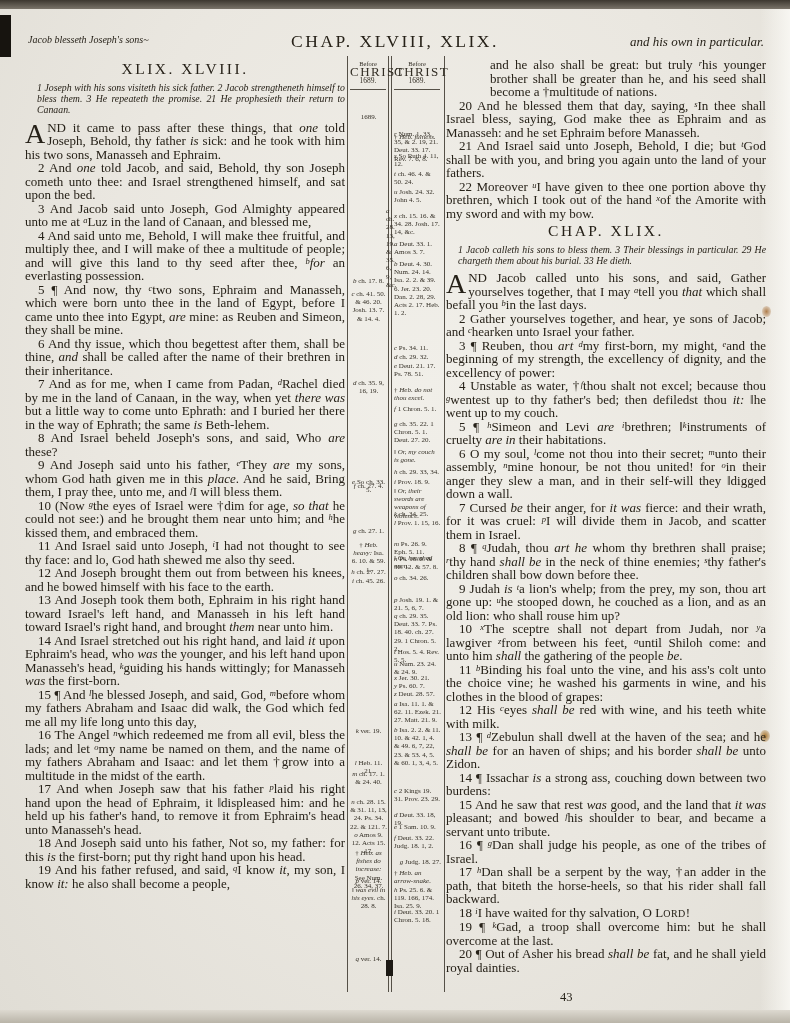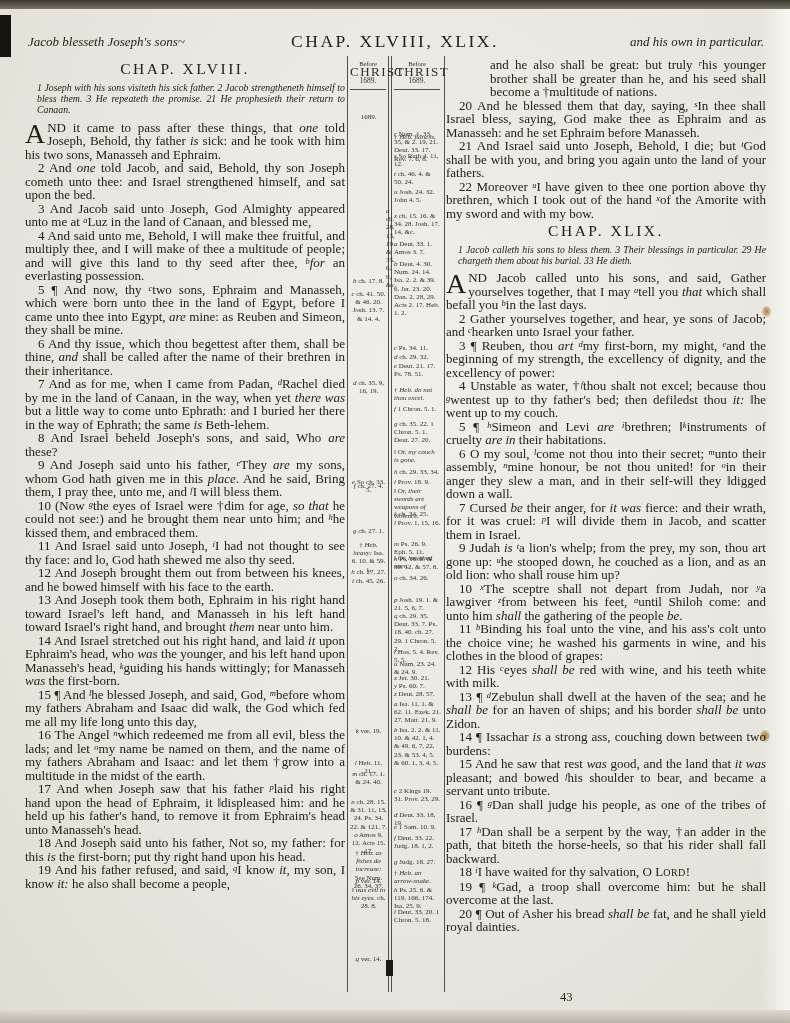--- a/index.html
+++ b/index.html
@@ -15,21 +15,21 @@
     background:linear-gradient(to top,#b9b4a8,#ddd9d0);}
   .corner-notch{position:absolute;top:15px;left:0;width:11px;height:42px;background:#17140f;}
   .right-light{position:absolute;top:9px;bottom:13px;right:0;width:30px;
     background:linear-gradient(to right,rgba(250,249,245,0),rgba(250,249,245,.85));}
   .fox1{position:absolute;left:762px;top:306px;width:9px;height:11px;border-radius:50%;
     background:radial-gradient(#b07f4e,rgba(176,127,78,0));}
   .fox2{position:absolute;left:760px;top:730px;width:10px;height:12px;border-radius:50%;
     background:radial-gradient(#a8762f,rgba(168,118,47,0));}
 
   
-  .rh-left{position:absolute;left:28px;top:34px;font-style:italic;font-size:13px;}
+  .rh-left{position:absolute;left:28px;top:34px;font-style:italic;font-size:10px;}
   .rh-center{position:absolute;left:240px;width:310px;top:31px;text-align:center;
     font-size:17.5px;letter-spacing:2.5px;}
   .rh-right{position:absolute;right:26px;top:34px;font-style:italic;font-size:13px;}
 
   
   .vrule{position:absolute;top:56px;height:936px;width:1px;background:#555047;}
   .gutter-mark{position:absolute;left:386px;top:960px;width:7px;height:16px;background:#1c1914;}
 
   
   .col{position:absolute;top:58px;font-size:13px;line-height:13.5px;text-align:justify;}
@@ -74,21 +74,21 @@
   <div class="rh-center">CHAP. XLVIII, XLIX.</div>
   <div class="rh-right">and his own in particular.</div>
 
   <div class="vrule" style="left:347px"></div>
   <div class="vrule" style="left:388px"></div>
   <div class="vrule" style="left:391px"></div>
   <div class="vrule" style="left:444px"></div>
   <div class="gutter-mark"></div>
 
   <div class="col col-left">
-    <div class="chap-head">CHAP. XLVIII.</div>
+    <div class="chap-head">XLIX. XLVIII.</div>
     <div class="summary">1 Joseph with his sons visiteth his sick father. 2 Jacob strengtheneth himself to bless them. 3 He repeateth the promise. 21 He prophesieth their return to Canaan.</div>
     <p class="verse v1"><span class="dropcap">A</span><span>ND it came to pass after these things, that <i>one</i> told Joseph, Behold, thy father <i>is</i> sick: and he took with him his two sons, Manasseh and Ephraim.</span></p>
     <div>
 
     <p class="verse">2 And <i>one</i> told Jacob, and said, Behold, thy son Joseph cometh unto thee: and Israel strengthened himself, and sat upon the bed.</p>
         <p class="verse">3 And Jacob said unto Joseph, God Almighty appeared unto me at <i class="r">a</i>Luz in the land of Canaan, and blessed me,</p>
         <p class="verse">4 And said unto me, Behold, I will make thee fruitful, and multiply thee, and I will make of thee a multitude of people; and will give this land to thy seed after thee, <i class="r">b</i><i>for</i> an everlasting possession.</p>
         <p class="verse">5 ¶ And now, thy <i class="r">c</i>two sons, Ephraim and Manasseh, which were born unto thee in the land of Egypt, before I came unto thee into Egypt, <i>are</i> mine: as Reuben and Simeon, they shall be mine.</p>
         <p class="verse">6 And thy issue, which thou begettest after them, shall be thine, <i>and</i> shall be called after the name of their brethren in their inheritance.</p>
         <p class="verse">7 And as for me, when I came from Padan, <i class="r">d</i>Rachel died by me in the land of Canaan, in the way, when yet <i>there was</i> but a little way to come unto Ephrath: and I buried her there in the way of Ephrath; the same <i>is</i> Beth-lehem.</p>
@@ -176,21 +176,21 @@
         <div class="mref" style="top: 602px;"><i>u</i> Num. 23. 24. &amp; 24. 9.</div>
         <div class="mref" style="top: 616px;"><i>x</i> Jer. 30. 21.</div>
         <div class="mref" style="top: 624px;"><i>y</i> Ps. 60. 7.</div>
         <div class="mref" style="top: 632px;"><i>z</i> Deut. 28. 57.</div>
         <div class="mref" style="top: 642px;"><i>a</i> Isa. 11. 1. &amp; 62. 11. Ezek. 21. 27. Matt. 21. 9.</div>
         <div class="mref" style="top: 668px;"><i>b</i> Isa. 2. 2. &amp; 11. 10. &amp; 42. 1, 4. &amp; 49. 6, 7, 22, 23. &amp; 53. 4, 5. &amp; 60. 1, 3, 4, 5.</div>
         <div class="mref" style="top: 729px;"><i>c</i> 2 Kings 19. 31. Prov. 23. 29.</div>
         <div class="mref" style="top: 753px;"><i>d</i> Deut. 33. 18, 19.</div>
         <div class="mref" style="top: 765px;"><i>e</i> 1 Sam. 10. 9.</div>
         <div class="mref" style="top: 776px;"><i>f</i> Deut. 33. 22. Judg. 18. 1, 2.</div>
-        <div class="mref" style="top: 800px;"><i>g</i> Judg. 18. 27.</div>
+        <div class="mref" style="top: 800px; text-align: right;"><i>g</i> Judg. 18. 27.</div>
         <div class="mref" style="top: 811px;">† <i>Heb. an arrow-snake.</i></div>
         <div class="mref" style="top: 828px;"><i>h</i> Ps. 25. 6. &amp; 119. 166, 174. Isa. 25. 9.</div>
         <div class="mref" style="top: 850px; font-family: Liberation Serif, serif;"><i>i</i> Deut. 33. 20. 1 Chron. 5. 18.</div>
       </div>
   </div>
 
   <div class="col col-right">
     <p class="cont">and he also shall be great: but truly <i class="r">r</i>his younger brother shall be greater than he, and his seed shall become a †multitude of nations.</p>
     <div>
 
@@ -202,20 +202,21 @@
     <div class="summary">1 Jacob calleth his sons to bless them. 3 Their blessings in particular. 29 He chargeth them about his burial. 33 He dieth.</div>
     <p class="verse v1"><span class="dropcap">A</span><span>ND Jacob called unto his sons, and said, Gather yourselves together, that I may <i class="r">a</i>tell you <i>that</i> which shall befall you <i class="r">b</i>in the last days.</span></p>
     <div>
 
     <p class="verse">2 Gather yourselves together, and hear, ye sons of Jacob; and <i class="r">c</i>hearken unto Israel your father.</p>
         <p class="verse">3 ¶ Reuben, thou <i>art</i> <i class="r">d</i>my first-born, my might, <i class="r">e</i>and the beginning of my strength, the excellency of dignity, and the excellency of power:</p>
         <p class="verse">4 Unstable as water, †<i class="r">f</i>thou shalt not excel; because thou <i class="r">g</i>wentest up to thy father's bed; then defiledst thou <i>it:</i> ‖he went up to my couch.</p>
         <p class="verse">5 ¶ <i class="r">h</i>Simeon and Levi <i>are</i> <i class="r">i</i>brethren; ‖<i class="r">k</i>instruments of cruelty <i>are in</i> their habitations.</p>
         <p class="verse">6 O my soul, <i class="r">l</i>come not thou into their secret; <i class="r">m</i>unto their assembly, <i class="r">n</i>mine honour, be not thou united! for <i class="r">o</i>in their anger they slew a man, and in their self-will they ‖digged down a wall.</p>
         <p class="verse">7 Cursed <i>be</i> their anger, for <i>it was</i> fierce: and their wrath, for it was cruel: <i class="r">p</i>I will divide them in Jacob, and scatter them in Israel.</p>
+        <p class="verse">8 ¶ <i class="r">q</i>Judah, thou <i>art he</i> whom thy brethren shall praise; <i class="r">r</i>thy hand <i>shall be</i> in the neck of thine enemies; <i class="r">s</i>thy father's children shall bow down before thee.</p>
         <p class="verse">9 Judah <i>is</i> <i class="r">t</i>a lion's whelp; from the prey, my son, thou art gone up: <i class="r">u</i>he stooped down, he couched as a lion, and as an old lion: who shall rouse him up?</p>
         <p class="verse">10 <i class="r">x</i>The sceptre shall not depart from Judah, nor <i class="r">y</i>a lawgiver <i class="r">z</i>from between his feet, <i class="r">a</i>until Shiloh come: and unto him <i>shall</i> the gathering of the people <i>be</i>.</p>
         <p class="verse">11 <i class="r">b</i>Binding his foal unto the vine, and his ass's colt unto the choice vine; he washed his garments in wine, and his clothes in the blood of grapes:</p>
         <p class="verse">12 His <i class="r">c</i>eyes <i>shall be</i> red with wine, and his teeth white with milk.</p>
         <p class="verse">13 ¶ <i class="r">d</i>Zebulun shall dwell at the haven of the sea; and he <i>shall be</i> for an haven of ships; and his border <i>shall be</i> unto Zidon.</p>
         <p class="verse">14 ¶ Issachar <i>is</i> a strong ass, couching down between two burdens:</p>
         <p class="verse">15 And he saw that rest <i>was</i> good, and the land that <i>it was</i> pleasant; and bowed <i class="r">f</i>his shoulder to bear, and became a servant unto tribute.</p>
         <p class="verse">16 ¶ <i class="r">g</i>Dan shall judge his people, as one of the tribes of Israel.</p>
         <p class="verse">17 <i class="r">h</i>Dan shall be a serpent by the way, †an adder in the path, that biteth the horse-heels, so that his rider shall fall backward.</p>
         <p class="verse">18 <i class="r">i</i>I have waited for thy salvation, O L<span class="sc">ORD</span>!</p>

